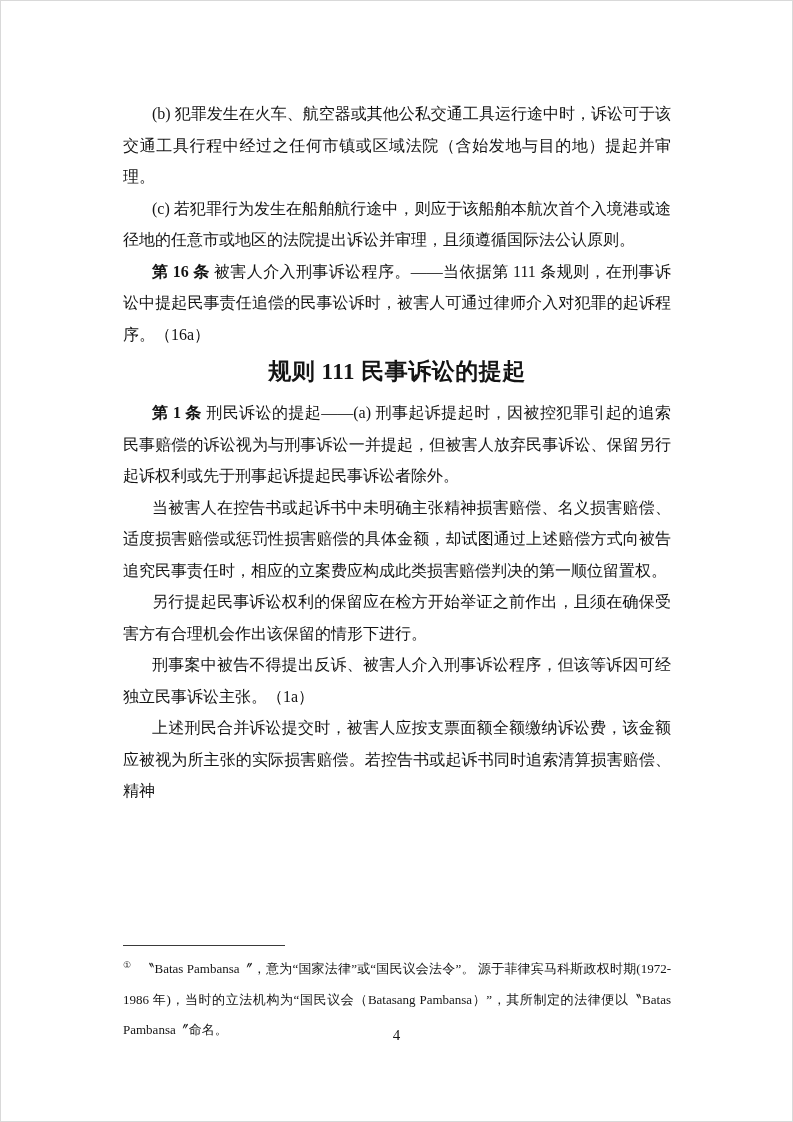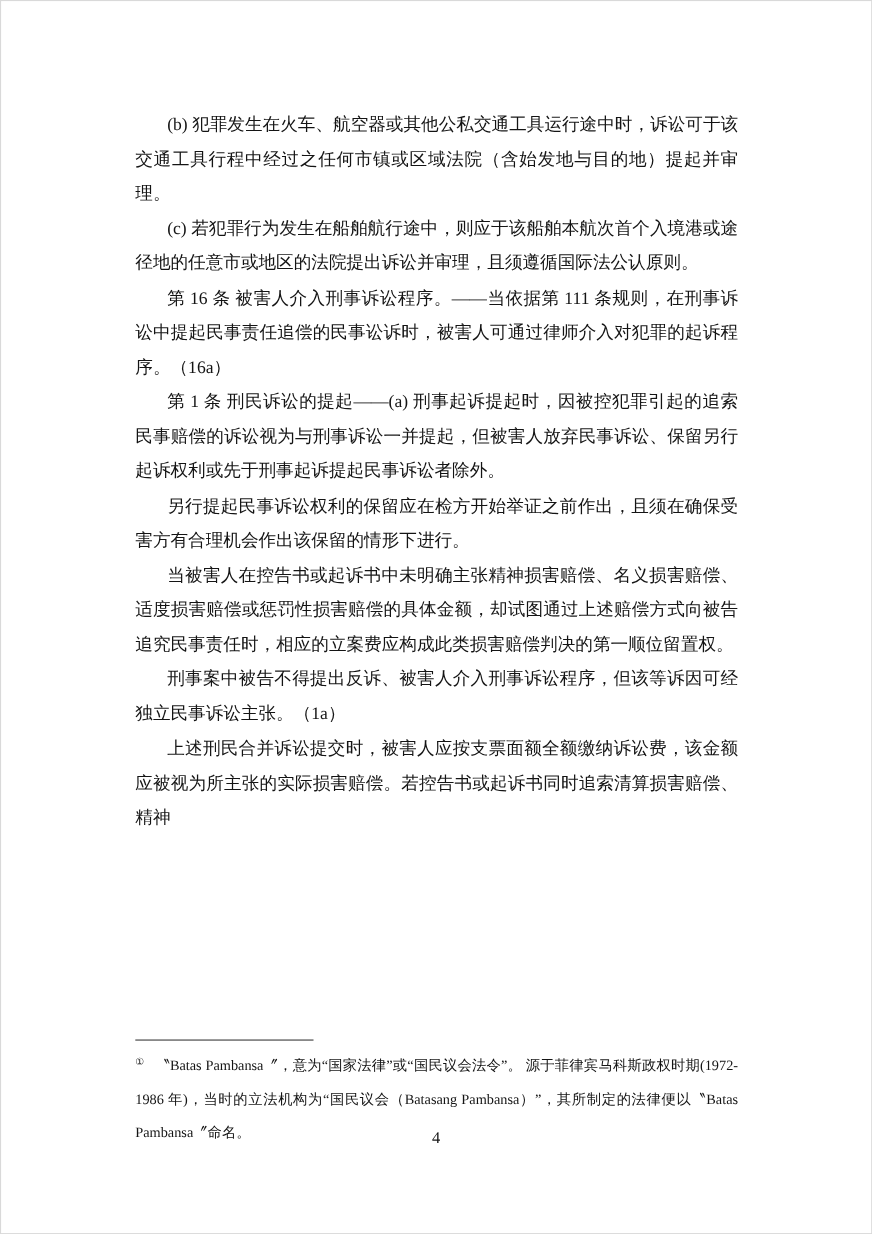--- a/index.html
+++ b/index.html
@@ -29,21 +29,21 @@
   }
   .section-heading {
     margin: 3px 0 6px 0;
     font-size: 23px;
     font-weight: bold;
     line-height: 38px;
     text-align: center;
     text-indent: 0;
     letter-spacing: 0.5px;
   }
-  .bold { font-weight: normal; }
+  .bold { font-weight: bold; }
   sup.fn-ref {
     font-size: 10px;
     line-height: 0;
     vertical-align: super;
   }
   .footnotes {
     position: absolute;
     left: 122px;
     top: 938px;
     width: 548px;
@@ -78,23 +78,24 @@
 </style>
 </head>
 <body>
 
 <div class="page">
 
   <div class="content">
       <p class="body-paragraph"><span>(b) 犯罪发生在火车、航空器或其他公私交通工具运行途中时，诉讼可于该交通工具行程中经过之任何市镇或区域法院（含始发地与目的地）提起并审理。</span></p>
       <p class="body-paragraph"><span>(c) 若犯罪行为发生在船舶航行途中，则应于该船舶本航次首个入境港或途径地的任意市或地区的法院提出诉讼并审理，且须遵循国际法公认原则。</span></p>
       <p class="body-paragraph"><span class="bold">第 16 条</span><span> 被害人介入刑事诉讼程序。——当依据第 111 条规则，在刑事诉讼中提起民事责任追偿的民事讼诉时，被害人可通过律师介入对犯罪的起诉程序。（16a）</span></p>
+      <h1 class="section-heading"><span>规则 111 民事诉讼的提起</span></h1>
       <p class="body-paragraph"><span class="bold">第 1 条</span><span> 刑民诉讼的提起——(a) 刑事起诉提起时，因被控犯罪引起的追索民事赔偿的诉讼视为与刑事诉讼一并提起，但被害人放弃民事诉讼、保留另行起诉权利或先于刑事起诉提起民事诉讼者除外。</span></p>
+      <p class="body-paragraph"><span>当被害人在控告书或起诉书中未明确主张精神损害赔偿、名义损害赔偿、适度损害赔偿或惩罚性损害赔偿的具体金额，却试图通过上述赔偿方式向被告追究民事责任时，相应的立案费应构成此类损害赔偿判决的第一顺位留置权。</span></p>
       <p class="body-paragraph"><span>另行提起民事诉讼权利的保留应在检方开始举证之前作出，且须在确保受害方有合理机会作出该保留的情形下进行。</span></p>
-      <p class="body-paragraph"><span>当被害人在控告书或起诉书中未明确主张精神损害赔偿、名义损害赔偿、适度损害赔偿或惩罚性损害赔偿的具体金额，却试图通过上述赔偿方式向被告追究民事责任时，相应的立案费应构成此类损害赔偿判决的第一顺位留置权。</span></p>
       <p class="body-paragraph"><span>刑事案中被告不得提出反诉、被害人介入刑事诉讼程序，但该等诉因可经独立民事诉讼主张。（1a）</span></p>
       <p class="body-paragraph"><span>上述刑民合并诉讼提交时，被害人应按支票面额全额缴纳诉讼费，该金额应被视为所主张的实际损害赔偿。若控告书或起诉书同时追索清算损害赔偿、精神</span></p>
     </div>
 
   <div class="footnotes">
     <hr class="fn-rule">
     <p class="footnote-text"><sup class="fn-marker">①</sup><span>〝Batas Pambansa〞，意为“国家法律”或“国民议会法令”。 源于菲律宾马科斯政权时期(1972-1986 年)，当时的立法机构为“国民议会（Batasang Pambansa）”，其所制定的法律便以〝Batas Pambansa〞命名。</span></p>
   </div>
 
   <div class="page-number">4</div>

